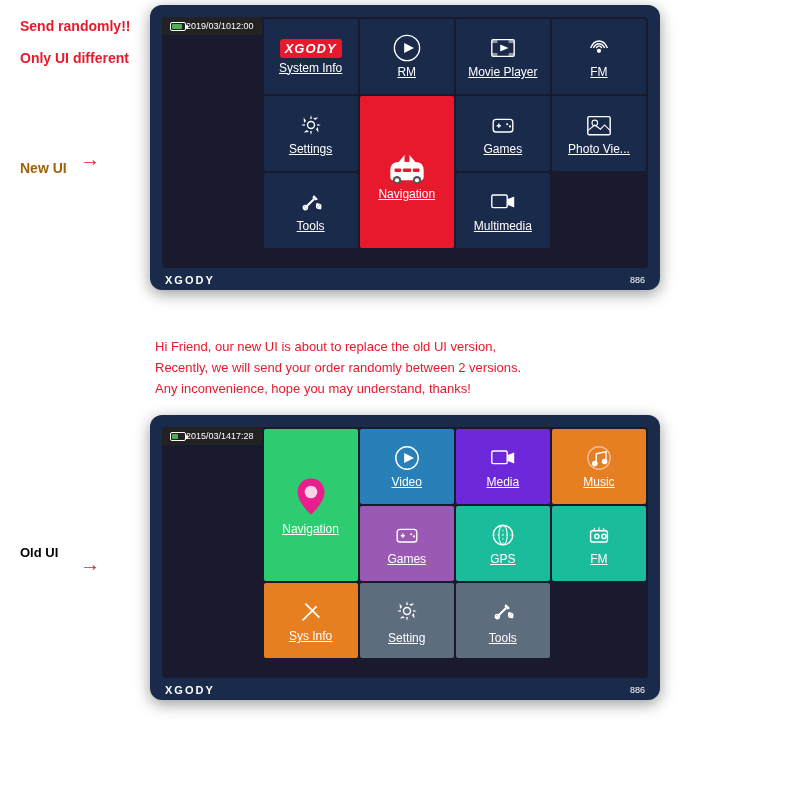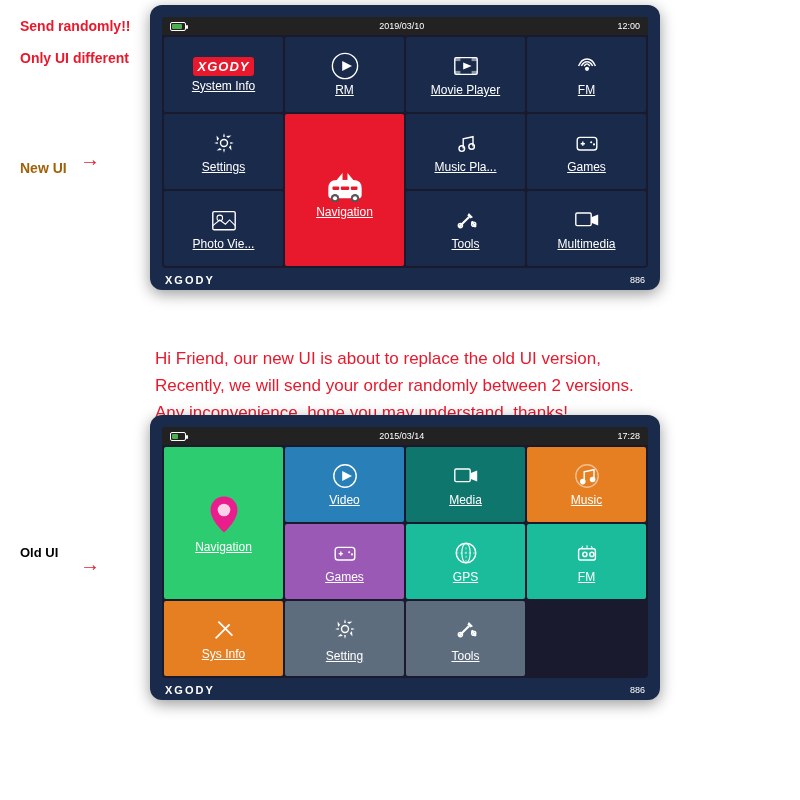--- a/index.html
+++ b/index.html
@@ -64,25 +64,25 @@
       position: absolute;
       top: 553px;
       left: 70px;
       color: #e8192c;
       font-size: 20px;
     }
 
     
     .middle-text {
       position: absolute;
-      top: 345px;
+      top: 337px;
       left: 155px;
       right: 10px;
       color: #e8192c;
-      font-size: 17px;
+      font-size: 13px;
       line-height: 1.6;
     }
 
     
     .device {
       position: absolute;
       border-radius: 12px;
       background: #1a2a4a;
       box-shadow: 0 4px 15px rgba(0,0,0,0.4);
     }
@@ -120,21 +120,21 @@
       align-items: center;
       padding: 2px 8px;
       background: #222;
       color: #fff;
       font-size: 9px;
       height: 18px;
     }
 
     .screen-content {
       display: flex;
-      flex-direction: column;
+      flex-direction: row;
       height: 100%;
       justify-content: flex-end;
     }
 
     .grid-cell {
       display: flex;
       flex-direction: column;
       align-items: center;
       justify-content: center;
       font-size: 9px;
@@ -179,21 +179,21 @@
       font-size: 11px;
       letter-spacing: 2px;
     }
 
     
     .cell-green { background: #2ecc71; }
     .cell-orange { background: #e67e22; }
     .cell-purple { background: #9b59b6; }
     .cell-teal { background: #1abc9c; }
     .cell-blue-dark { background: #2980b9; }
-    .cell-red-med { background: #0f766e; }
+    .cell-red-med { background: #6d28d9; }
     .cell-gray-blue { background: #5d6d7e; gap: 6px; }
 
     .grid-cell-span2 {
       grid-row: span 2;
     }
   </style>
 </head>
 <body>
 
 <div class="left-annotations">
@@ -287,28 +287,20 @@
             <rect x="27" y="8" width="6" height="12" fill="#e8192c"></rect>
             <circle cx="18" cy="42" r="2.5" fill="#fff"></circle>
             <circle cx="42" cy="42" r="2.5" fill="#fff"></circle>
             <rect x="15" y="28" width="8" height="4" rx="1" fill="#e8192c"></rect>
             <rect x="25" y="28" width="10" height="4" rx="1" fill="#e8192c"></rect>
             <rect x="37" y="28" width="8" height="4" rx="1" fill="#e8192c"></rect>
           </svg>
           <div class="label">Navigation</div>
         </div>
 
-        <div class="grid-cell cell-dark">
-          <svg class="icon-svg" viewBox="0 0 40 40" fill="none">
-            <path d="M16 28 L16 14 L30 11 L30 25" stroke="#fff" stroke-width="2" fill="none"></path>
-            <circle cx="14" cy="28" r="4" stroke="#fff" stroke-width="2"></circle>
-            <circle cx="28" cy="25" r="4" stroke="#fff" stroke-width="2"></circle>
-          </svg>
-          <div class="label">Music Pla...</div>
-        </div>
 
         <div class="grid-cell cell-dark">
           <svg class="icon-svg" viewBox="0 0 40 40" fill="none">
             <rect x="6" y="12" width="28" height="18" rx="4" stroke="#fff" stroke-width="2"></rect>
             <line x1="14" y1="18" x2="14" y2="24" stroke="#fff" stroke-width="2"></line>
             <line x1="11" y1="21" x2="17" y2="21" stroke="#fff" stroke-width="2"></line>
             <circle cx="26" cy="19" r="1.5" fill="#fff"></circle>
             <circle cx="30" cy="22" r="1.5" fill="#fff"></circle>
           </svg>
           <div class="label">Games</div>

